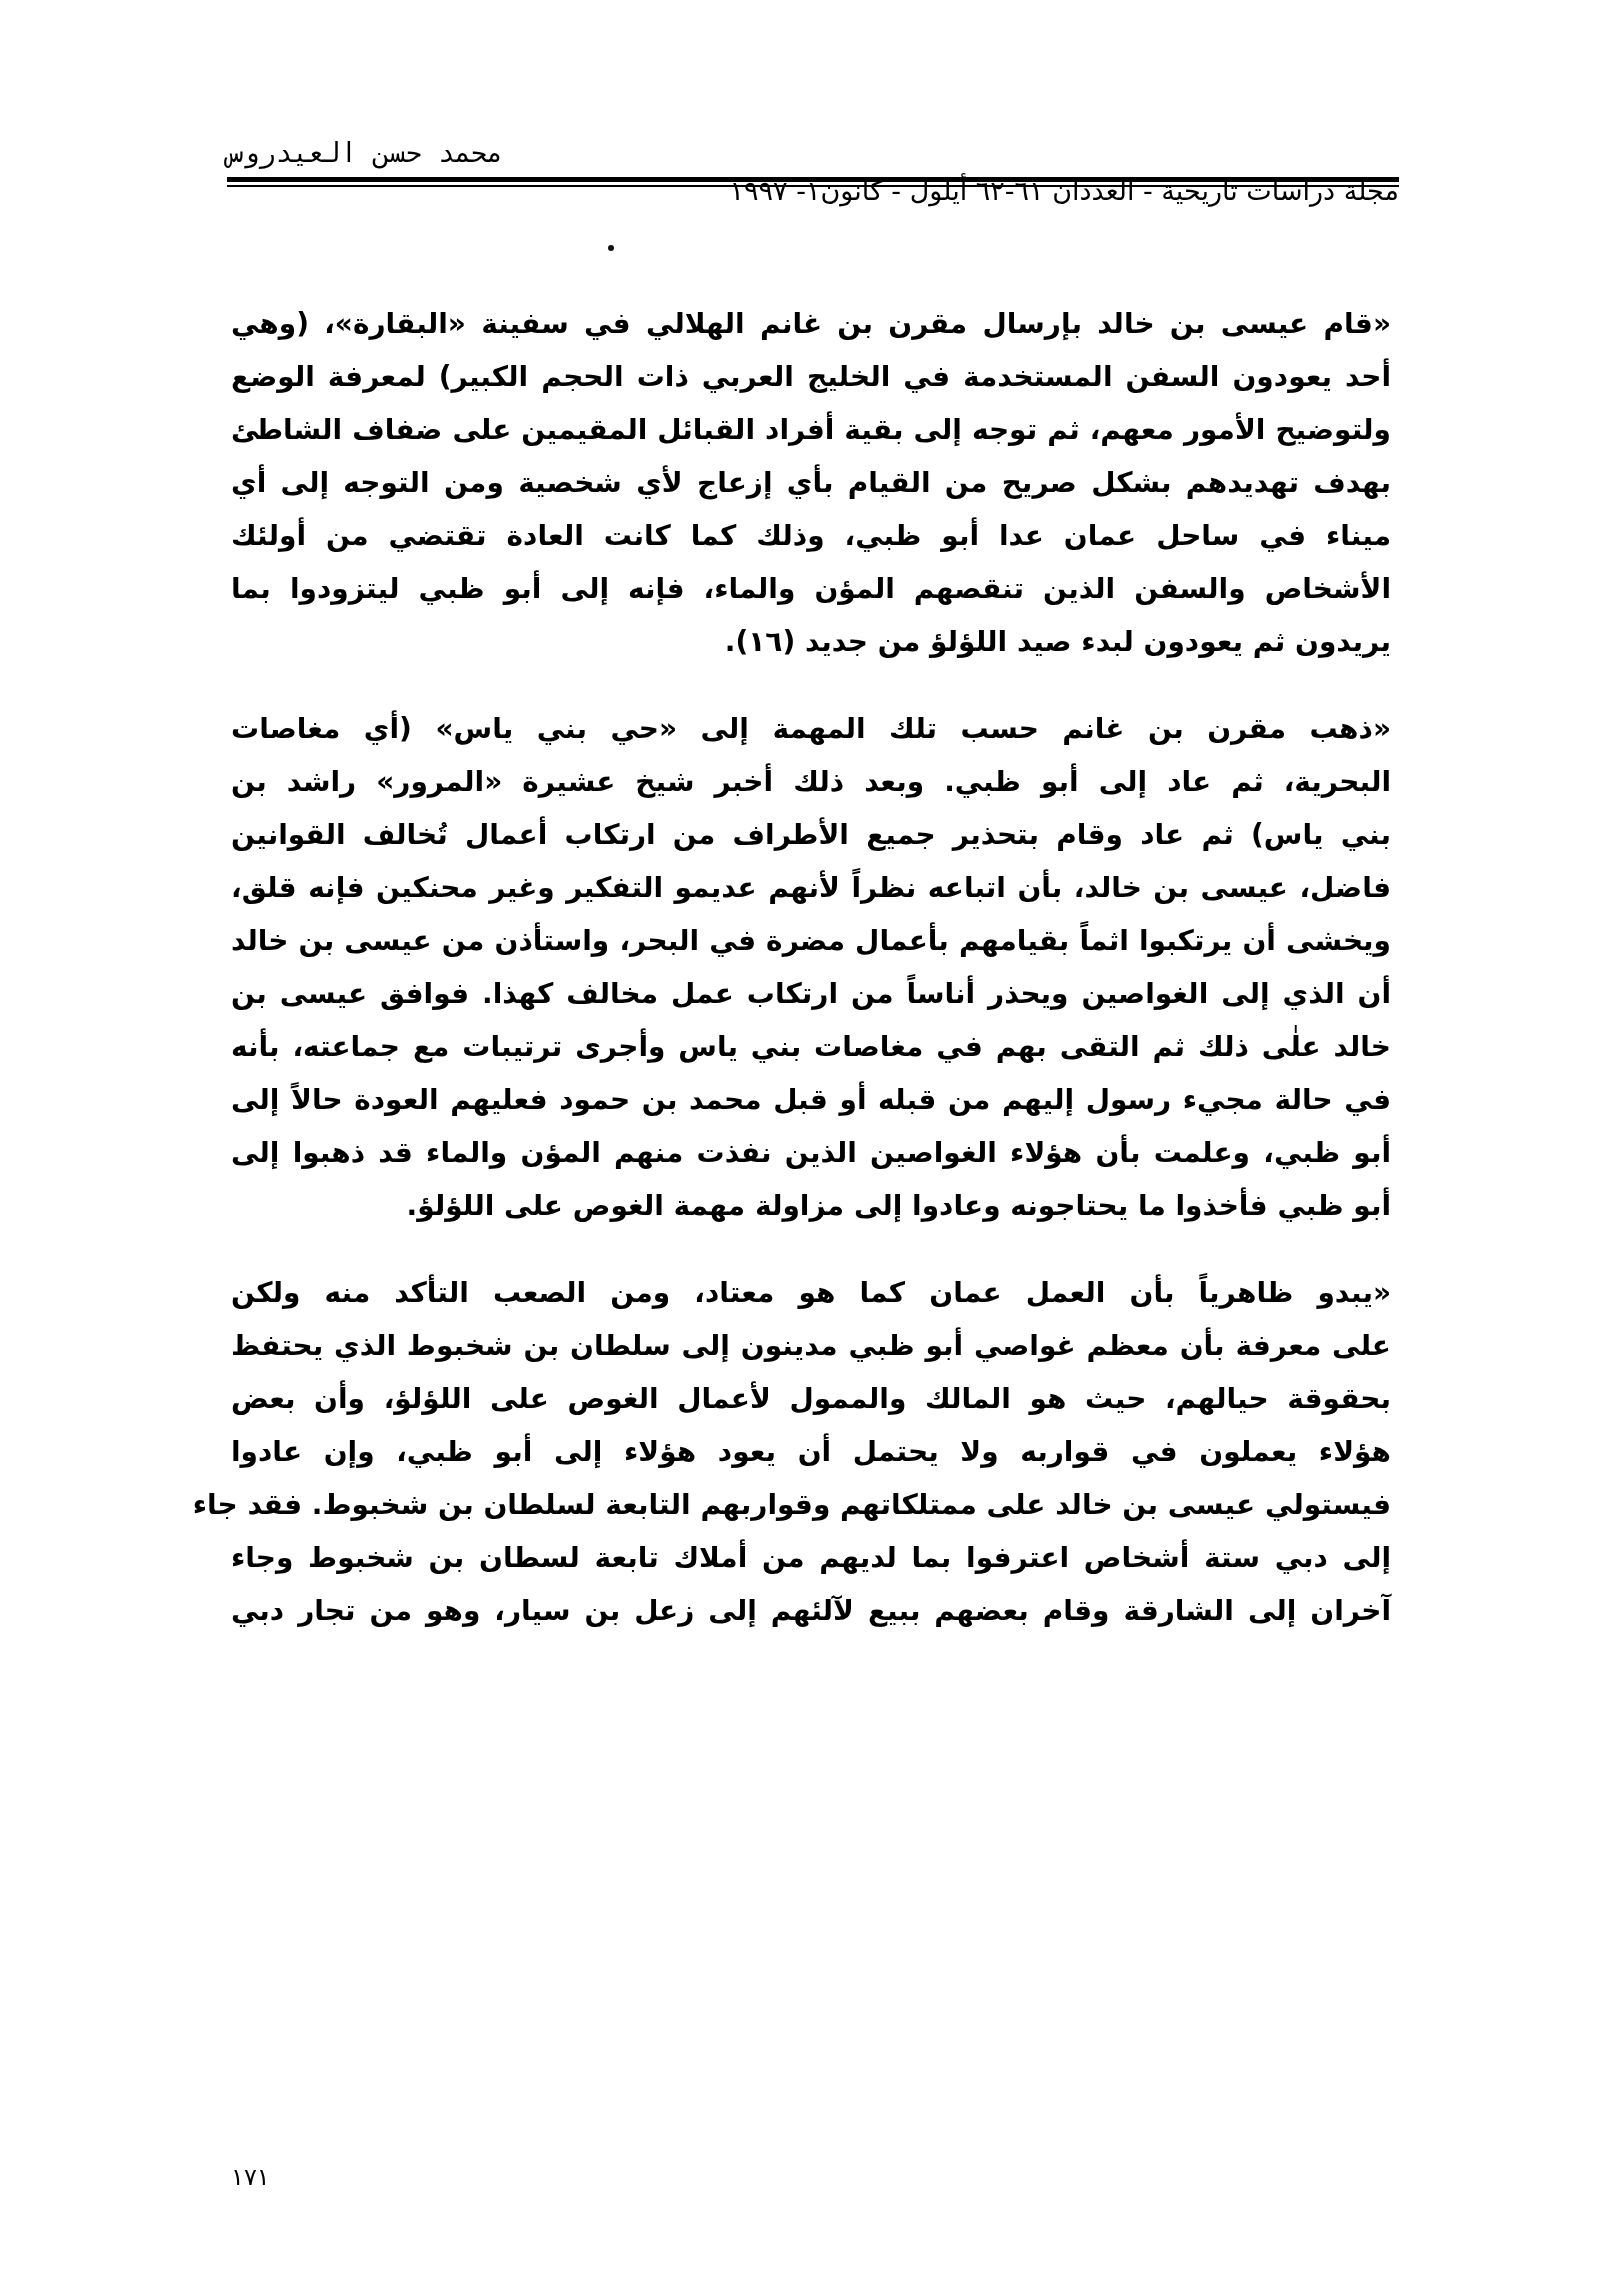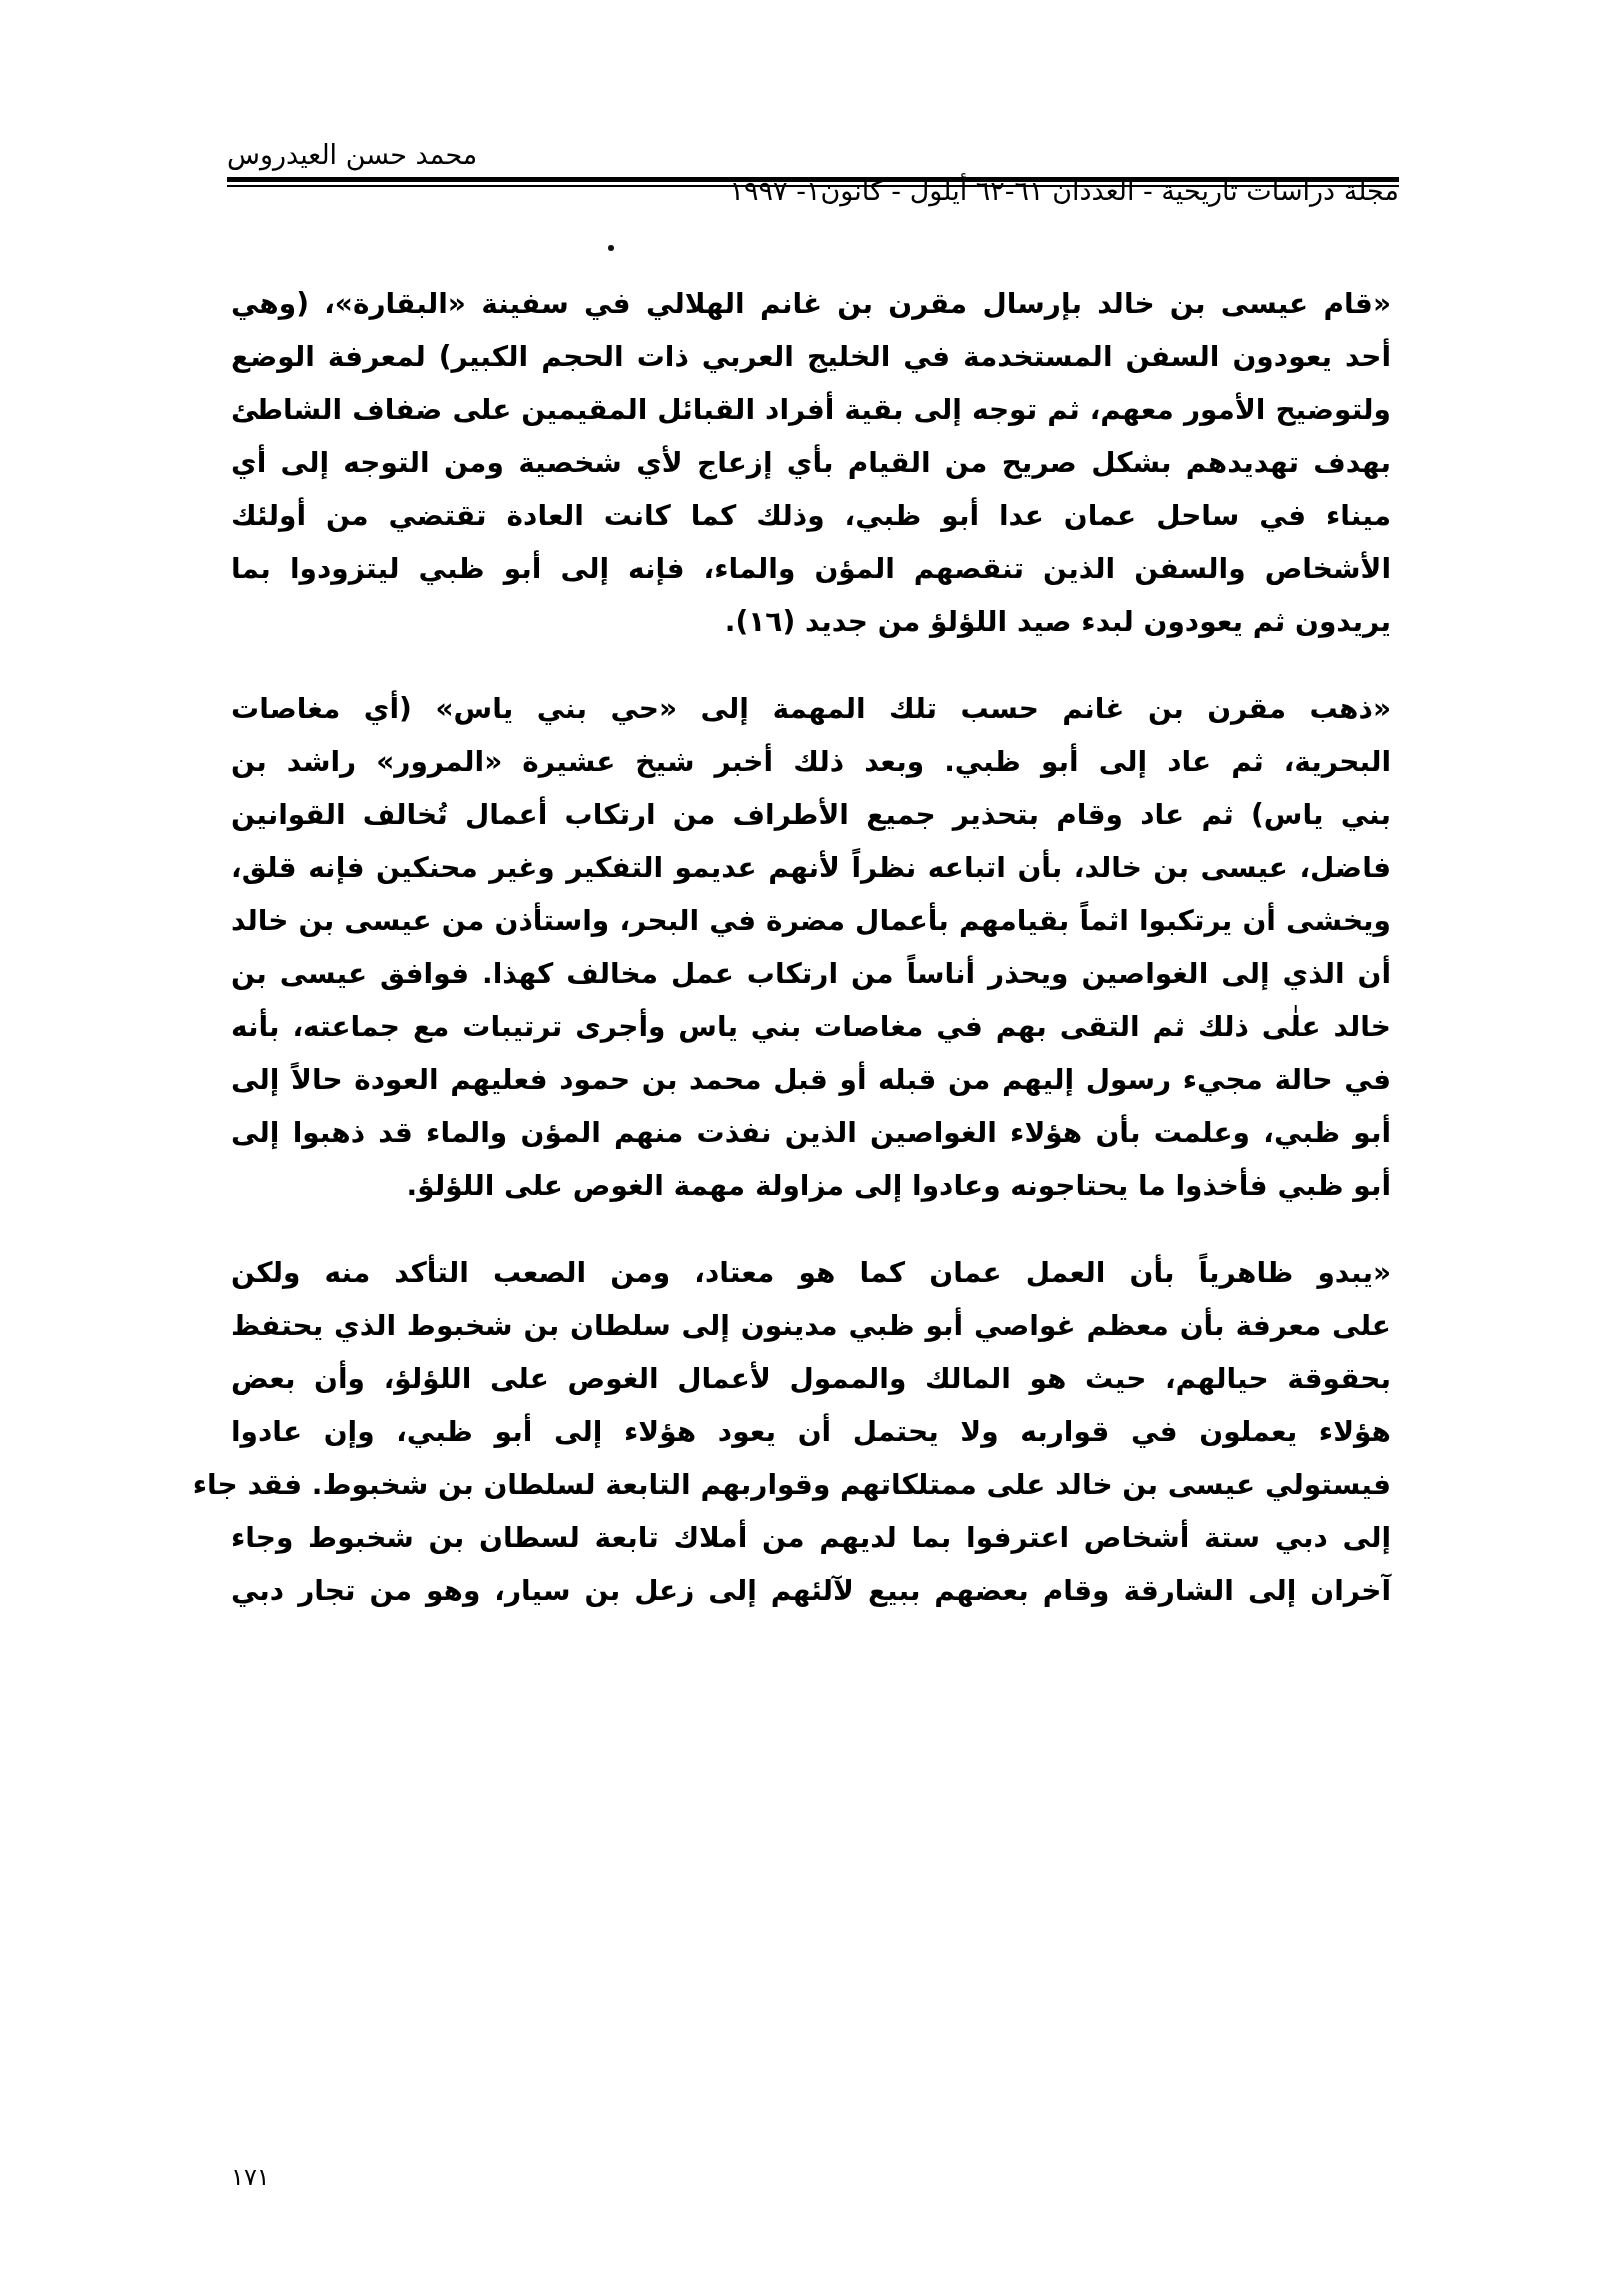--- a/index.html
+++ b/index.html
@@ -32,20 +32,21 @@
       white-space: nowrap;
       margin-top: 36px;
     }
     .header-author {
       position: absolute;
       left: 0;
       top: 3.4px;
       font-size: 27px;
       line-height: 34px;
       white-space: nowrap;
+      font-family: Liberation Mono, monospace;
     }
     .rule-thick {
       position: absolute;
       left: 0;
       right: 0;
       top: 42px;
       height: 5.1px;
       background: #000;
     }
     .rule-thin {
@@ -61,21 +62,21 @@
       left: 608px;
       top: 245px;
       width: 6px;
       height: 6px;
       border-radius: 50%;
       background: #111;
     }
     .body-text {
       position: absolute;
       left: 231px;
-      top: 277px;
+      top: 297px;
       width: 1160px;
       direction: rtl;
     }
     .para {
       margin: 0 0 34px 0;
     }
     .line {
       display: block;
       height: 53px;
       line-height: 53px;

